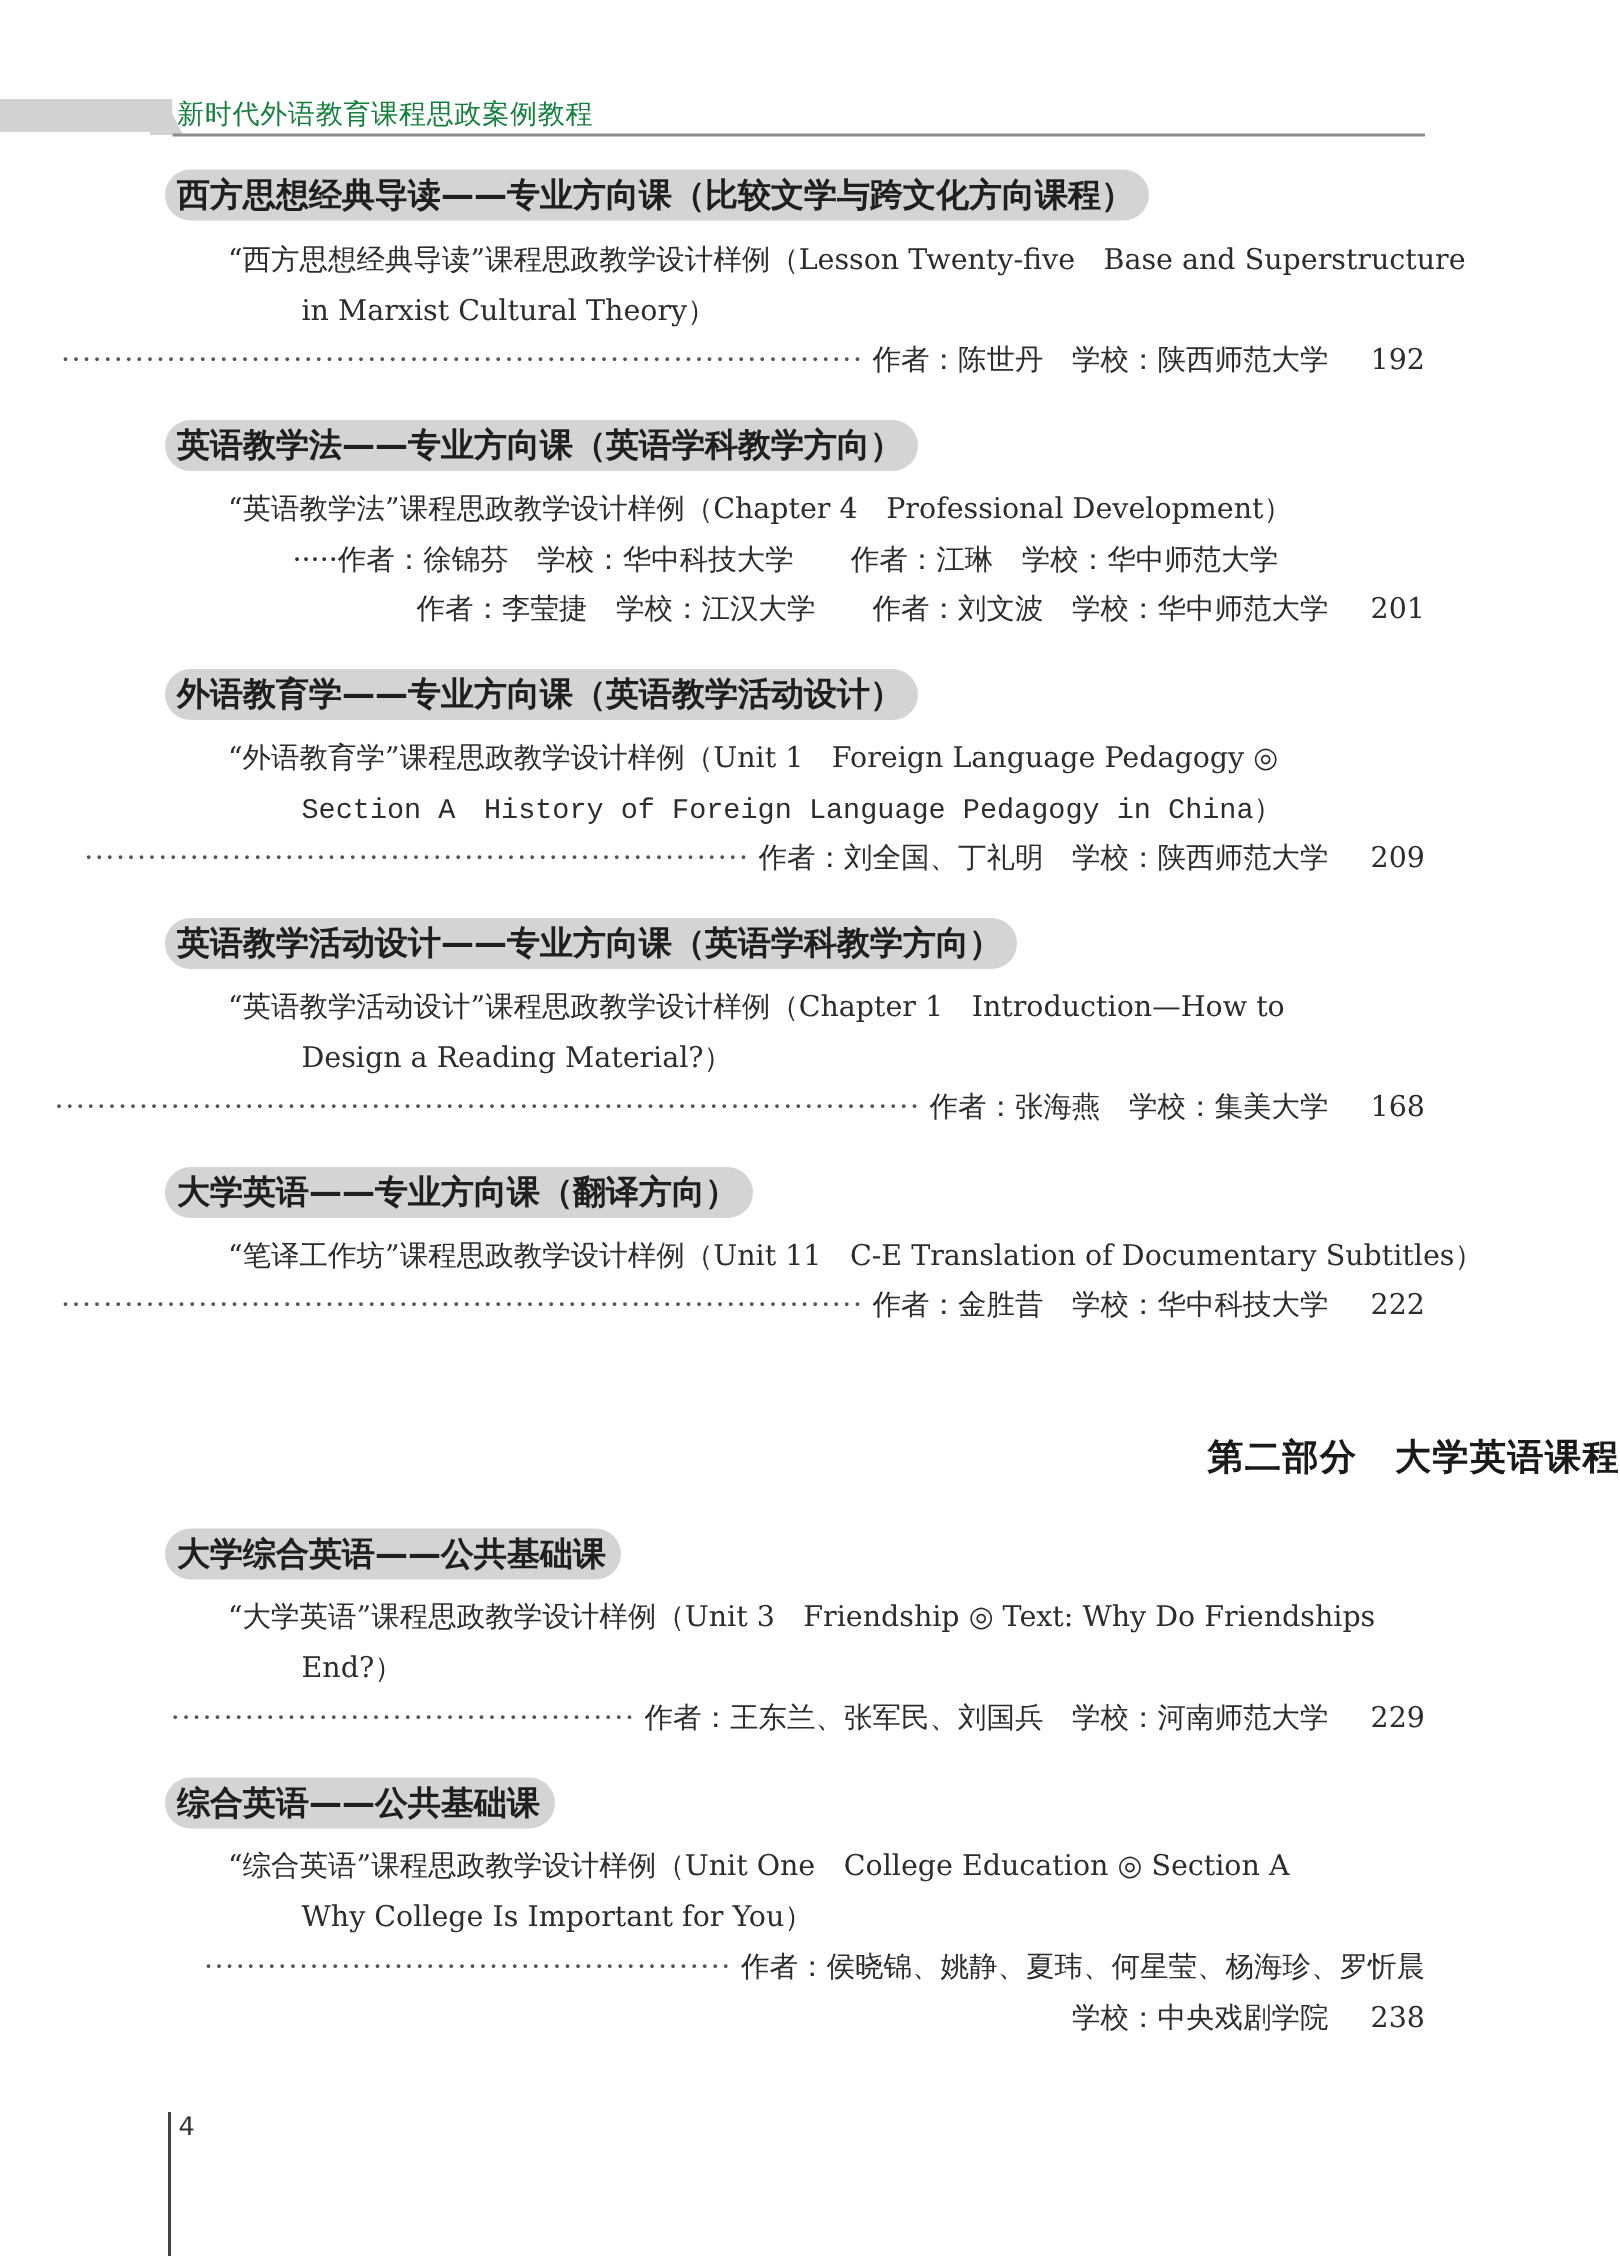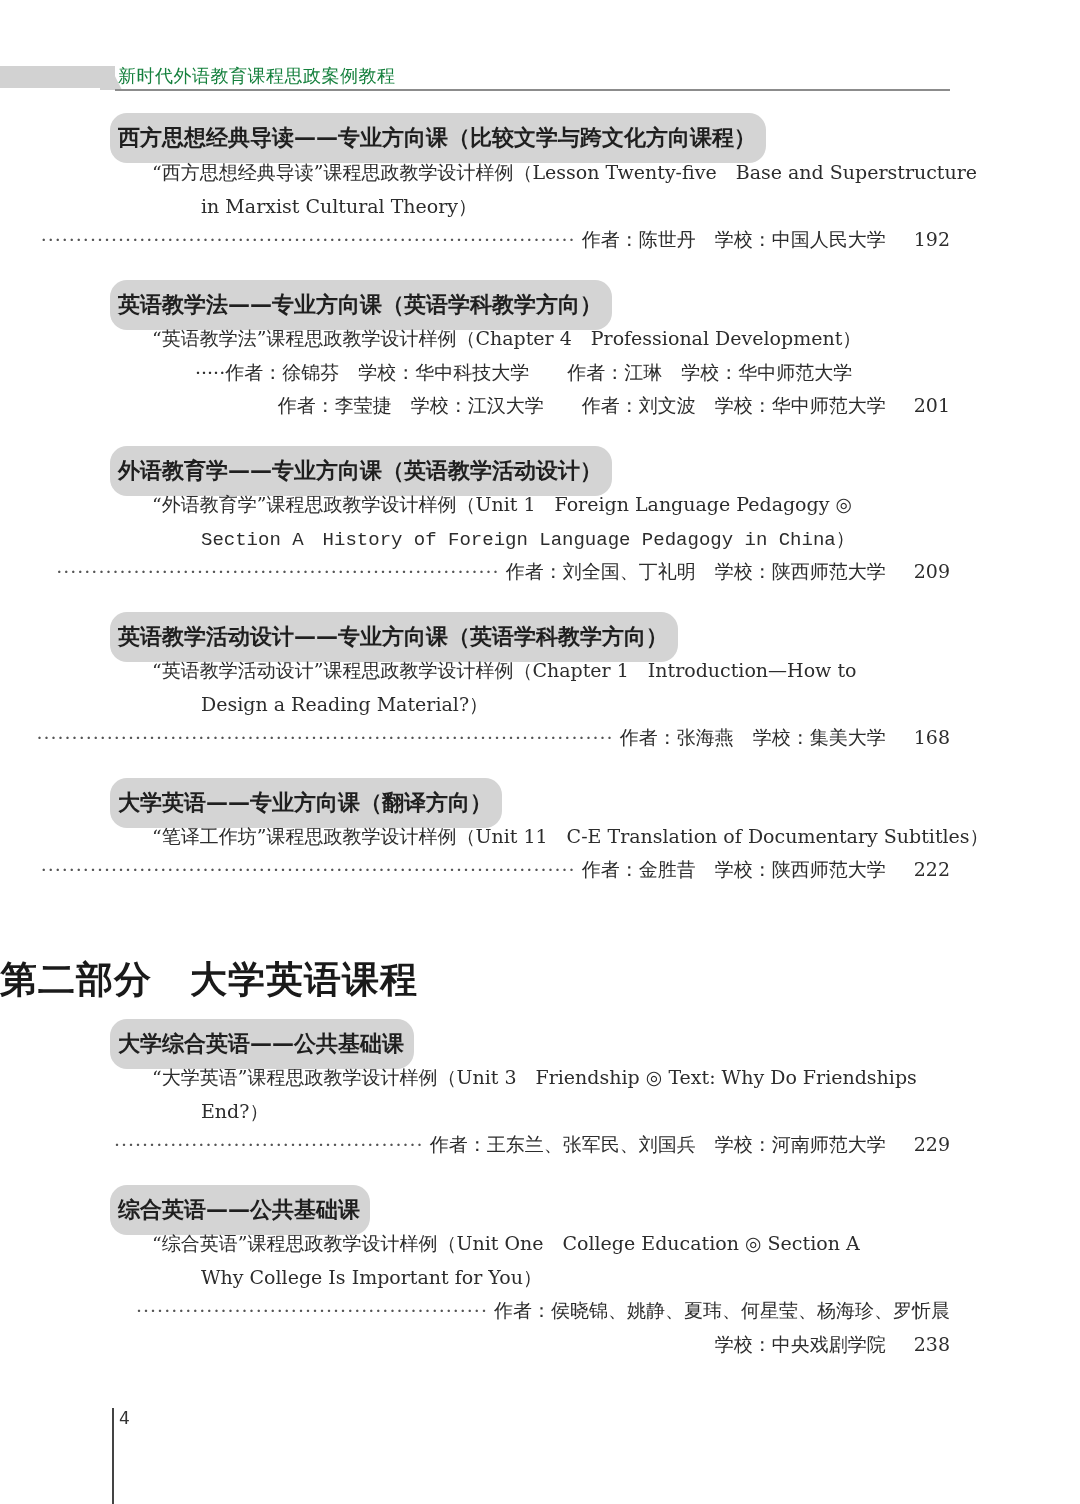--- a/index.html
+++ b/index.html
@@ -9,54 +9,54 @@
   
   .hdr-tab { position: absolute; left: 0; top: 66px; width: 115px; height: 22px; background: #d2d2d2;
              clip-path: polygon(0 0, 100% 0, 100% 100%, 0 100%); }
   .hdr-tab-slant { position: absolute; left: 100px; top: 66px; width: 22px; height: 24px;
                    background: #d2d2d2; clip-path: polygon(0 0, 45% 0, 100% 100%, 0 100%); }
   .hdr-line { position: absolute; left: 115px; top: 89px; width: 835px; height: 2px; background: #8c8c8c; }
   .hdr-title { position: absolute; left: 118px; top: 64px; font-family: "DejaVu Sans", "Liberation Sans", sans-serif;
                font-size: 18px; color: #15803d; letter-spacing: 0.5px; }
 
   
-  .pill { position: absolute; left: 110px; height: 50px; background: #d4d4d4; border-radius: 17px;
+  .pill { position: absolute; left: 110px; height: 34px; background: #d4d4d4; border-radius: 17px;
           padding: 0 10px 0 8px; display: flex; align-items: center;
           font-family: "DejaVu Sans", "Liberation Sans", sans-serif; font-weight: bold;
           font-size: 22px; color: #1f1f1f; white-space: nowrap; }
 
   .line { position: absolute; font-size: 19px; white-space: nowrap; color: #2c2c2c; }
   .entry-title { left: 152px; }
   .entry-cont  { left: 201px; }
   .right-line  { right: 130px; text-align: right; }
   .dots { letter-spacing: 1px; color: #555; }
   .page-num { display: inline-block; margin-left: 22px; }
 
-  .part-title { position: absolute; left: 0; width: 1080px; top: 955px; text-align: left;
+  .part-title { position: absolute; left: 0; width: 1080px; top: 955px; text-align: right;
                 font-family: "DejaVu Sans", "Liberation Sans", sans-serif; font-weight: bold;
-                font-size: 37px; color: #1a1a1a; letter-spacing: 1px; word-spacing: 18px; }
+                font-size: 24px; color: #1a1a1a; letter-spacing: 1px; word-spacing: 18px; }
 
   .footer-rule { position: absolute; left: 112px; top: 1408px; width: 2px; height: 96px; background: #444; }
   .footer-num { position: absolute; left: 119px; top: 1408px; font-family: "DejaVu Sans", "Liberation Sans", sans-serif;
                 font-size: 17px; color: #333; }
 </style>
 </head>
 <body>
 
 <div class="hdr-tab"></div>
 <div class="hdr-tab-slant"></div>
 <div class="hdr-line"></div>
 <div class="hdr-title">新时代外语教育课程思政案例教程</div>
 
 <div class="pill" style="top:113px;">西方思想经典导读——专业方向课（比较文学与跨文化方向课程）</div>
 <div class="line entry-title" style="top:160px;">“西方思想经典导读”课程思政教学设计样例（Lesson Twenty-five　Base and Superstructure</div>
 <div class="line entry-cont" style="top:194px;">in Marxist Cultural Theory）</div>
 <div class="line right-line" style="top:227px;">
   <span class="dots">············································································</span>
-  <span>作者：陈世丹　学校：中国人民大学</span>
+  <span>作者：陈世丹　学校：陕西师范大学</span>
   <span class="page-num">192</span>
 </div>
 
 <div class="pill" style="top:280px;">英语教学法——专业方向课（英语学科教学方向）</div>
 <div class="line entry-title" style="top:326px;">“英语教学法”课程思政教学设计样例（Chapter 4　Professional Development）</div>
 <div class="line" style="left:195px; top:360px;">·····作者：徐锦芬　学校：华中科技大学　　作者：江琳　学校：华中师范大学</div>
 <div class="line right-line" style="top:393px;">
   <span>作者：李莹捷　学校：江汉大学　　作者：刘文波　学校：华中师范大学</span>
   <span class="page-num">201</span>
 </div>
@@ -76,21 +76,21 @@
 <div class="line right-line" style="top:725px;">
   <span class="dots">··················································································</span>
   <span>作者：张海燕　学校：集美大学</span>
   <span class="page-num">168</span>
 </div>
 
 <div class="pill" style="top:778px;">大学英语——专业方向课（翻译方向）</div>
 <div class="line entry-title" style="top:824px;">“笔译工作坊”课程思政教学设计样例（Unit 11　C-E Translation of Documentary Subtitles）</div>
 <div class="line right-line" style="top:857px;">
   <span class="dots">············································································</span>
-  <span>作者：金胜昔　学校：陕西师范大学</span>
+  <span>作者：金胜昔　学校：华中科技大学</span>
   <span class="page-num">222</span>
 </div>
 
 <div class="part-title">第二部分　大学英语课程</div>
 
 <div class="pill" style="top:1019px;">大学综合英语——公共基础课</div>
 <div class="line entry-title" style="top:1065px;">“大学英语”课程思政教学设计样例（Unit 3　Friendship ◎ Text: Why Do Friendships</div>
 <div class="line entry-cont" style="top:1099px;">End?）</div>
 <div class="line right-line" style="top:1132px;">
   <span class="dots">············································</span>

